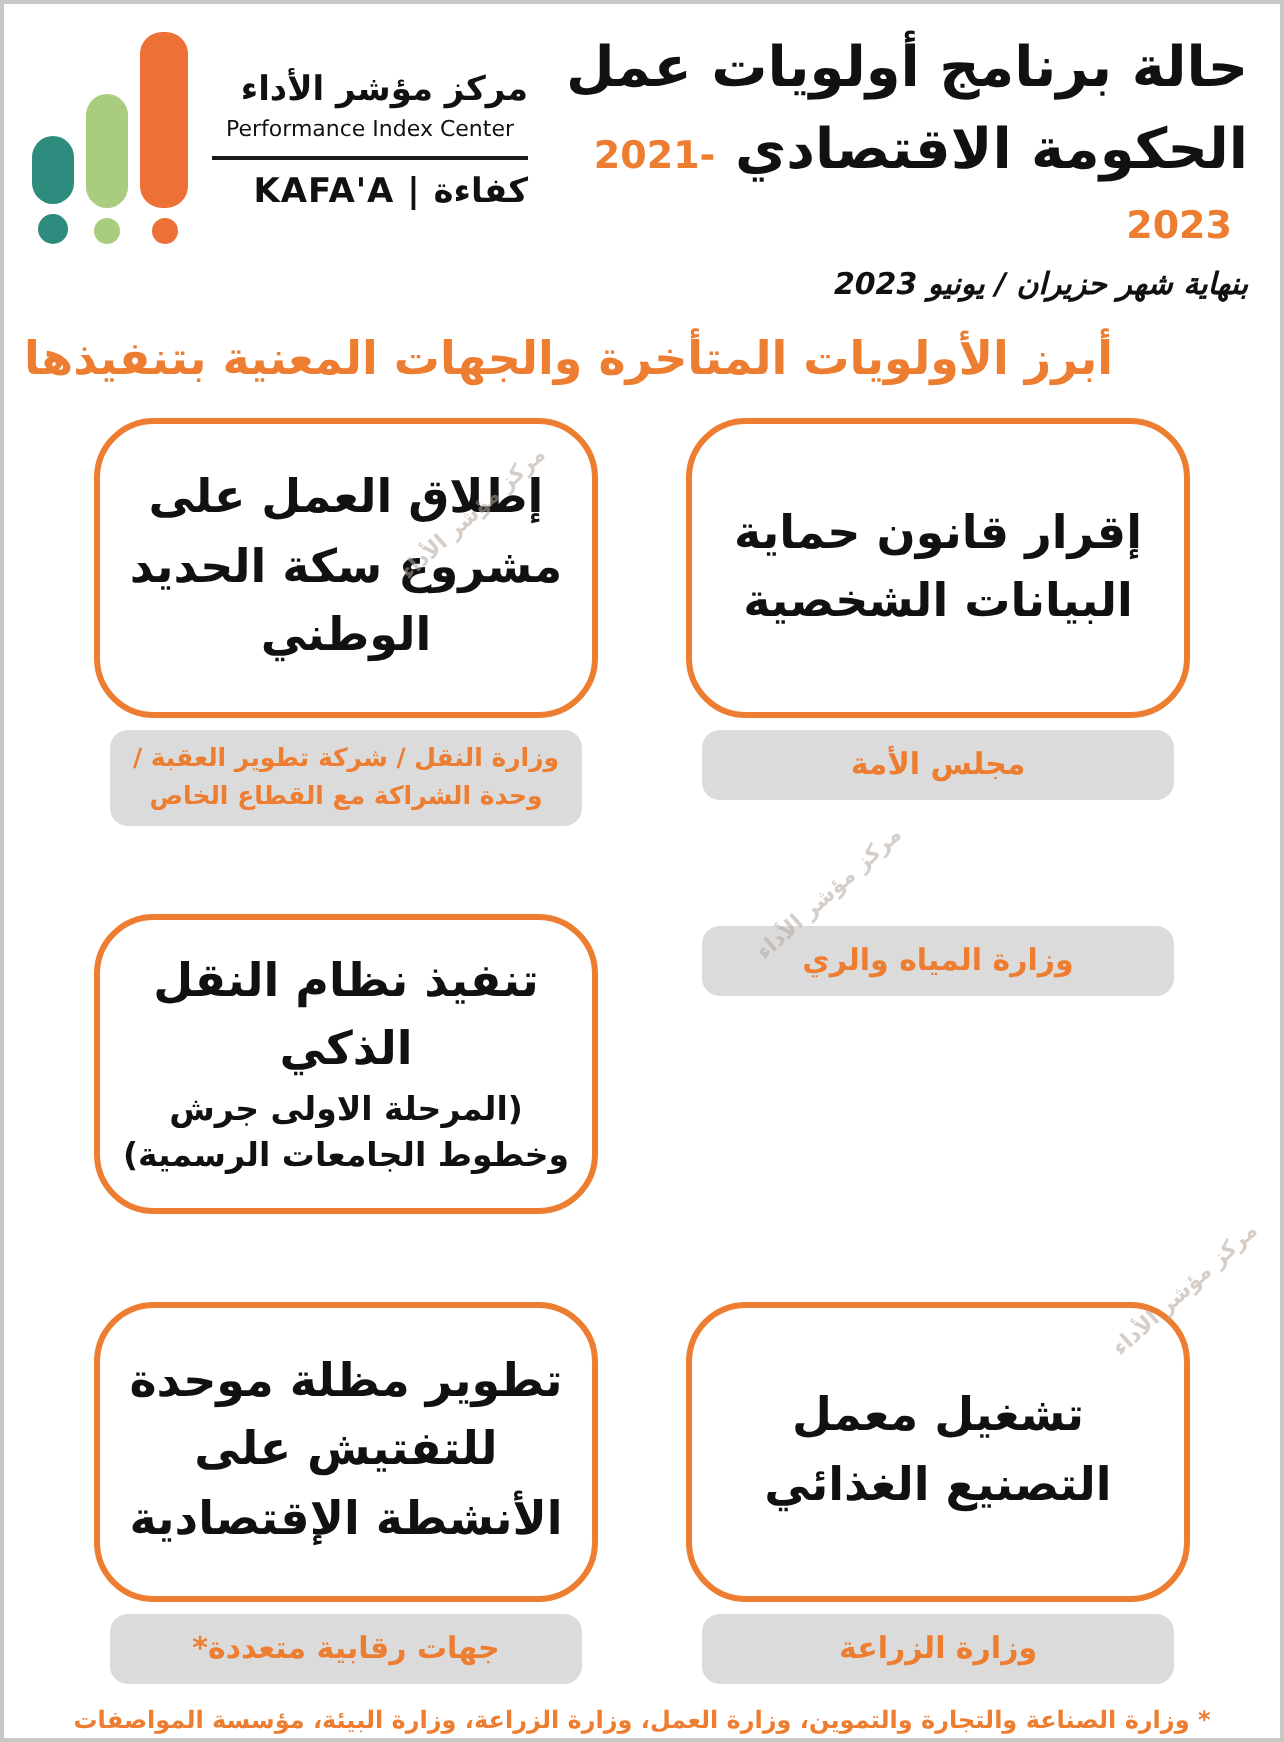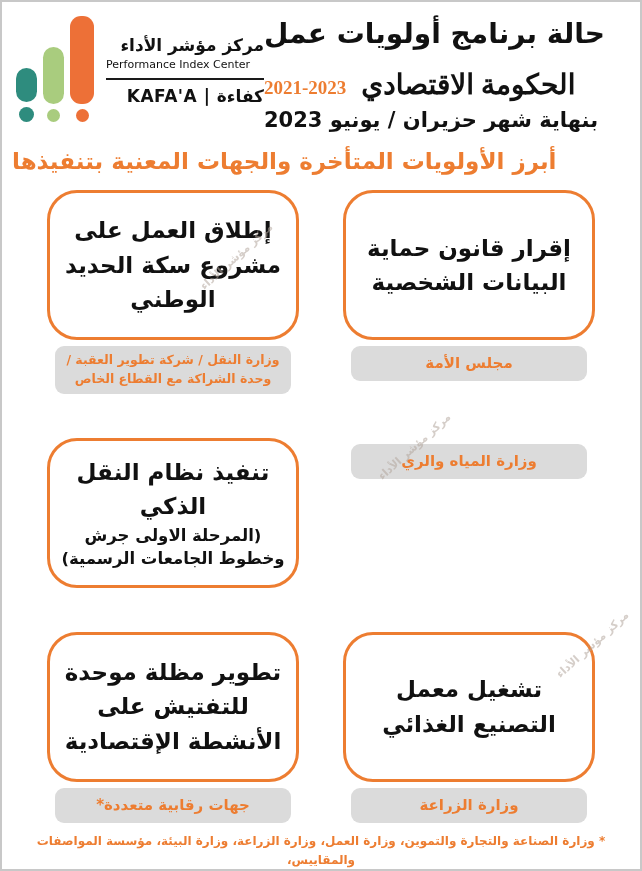--- a/index.html
+++ b/index.html
@@ -4,39 +4,39 @@
 <style>
   * { margin:0; padding:0; box-sizing:border-box; }
   html,body { background:#ffffff; }
   body { font-family:"DejaVu Sans", sans-serif; }
   .page {
     position:relative; width:642px; height:871px; margin:0 auto;
     background:#fff; border:2px solid #c8c8c8; direction:rtl; overflow:hidden;
   }
   
   .header { display:flex; padding:14px 16px 0 14px; align-items:flex-start; }
-  .title-block { flex:1; text-align:left; color:#111; }
+  .title-block { flex:1; text-align:right; color:#111; }
   .t1 { font-size:28px; font-weight:bold; line-height:1.25; }
-  .t2 { font-size:28px; font-weight:bold; line-height:1.25; margin-top:16px;font-family:Liberation Serif, serif; }
+  .t2 { font-size:28px; font-weight:bold; line-height:1.25; margin-top:6px; }
   .t2 .years { color:var(--accent); font-size:19px; font-weight:bold; margin-right:8px; }
-  .t3 { font-size:21px; font-weight:bold; margin-top:6px; }
+  .t3 { font-size:15px; font-weight:bold; margin-top:6px;font-style:italic; }
   .logo { width:248px; display:flex; direction:ltr; align-items:center; gap:12px; padding-top:2px; }
   .bars { display:flex; direction:ltr; align-items:flex-end; gap:6px; height:104px; }
   .bcol { display:flex; flex-direction:column; align-items:center; gap:5px; }
   .bar { width:21px; border-radius:11px; }
   .bar.teal  { height:34px; background:var(--teal); }
   .bar.green { height:57px; background:var(--green); }
   .bar.orange{ height:88px; width:24px; background:var(--logo-orange); }
   .dot { width:13px; height:13px; border-radius:50%; }
   .dot.teal  { background:var(--teal); width:15px; height:15px;}
   .dot.green { background:var(--green); }
   .dot.orange{ background:var(--logo-orange); }
   .logo-text { direction:rtl; width:160px; color:#111; }
   .lt-ar { font-size:17px; font-weight:bold; text-align:right; }
-  .lt-en { font-size:11px; direction:ltr; text-align:left; margin-top:3px; padding-bottom:7px; border-bottom:2px solid #1a1a1a; }
+  .lt-en { font-size:11px; direction:ltr; text-align:center; margin-top:3px; padding-bottom:7px; border-bottom:2px solid #1a1a1a; }
   .lt-brand { direction:ltr; text-align:right; font-size:17px; font-weight:bold; margin-top:6px; letter-spacing:.5px; }
   
   .section-heading {
     text-align:left; color:var(--accent); font-weight:bold; font-size:23px;
     margin:16px 10px 10px;
   }
   
   .grid { display:grid; grid-template-columns:1fr 1fr; column-gap:86px; row-gap:12px; padding:6px 45px 0;gap:44px; }
   .cell { display:flex; flex-direction:column; }
   .pbox {

